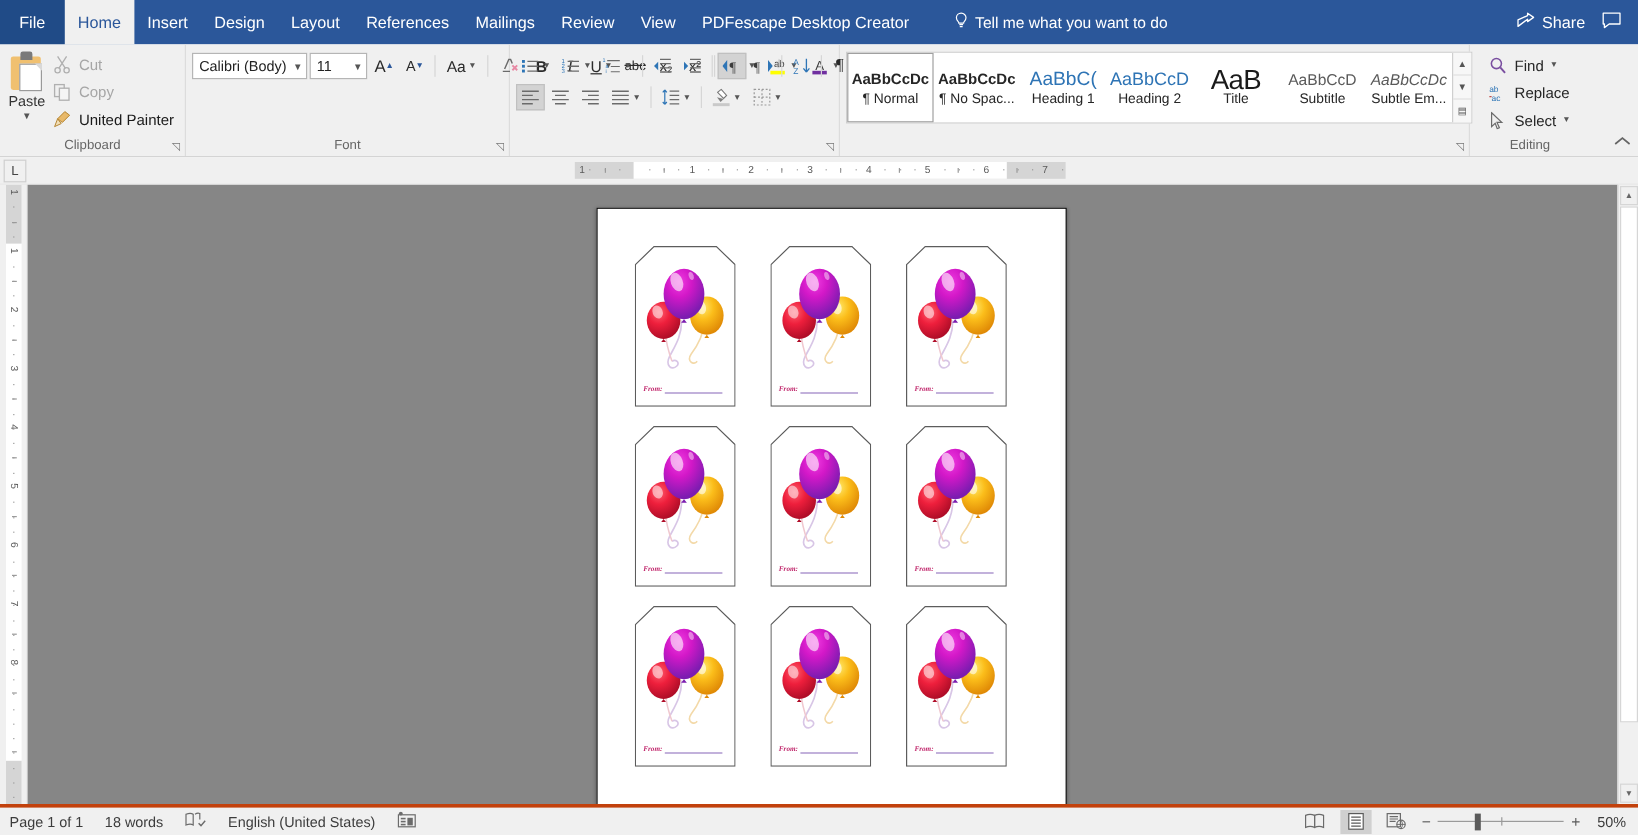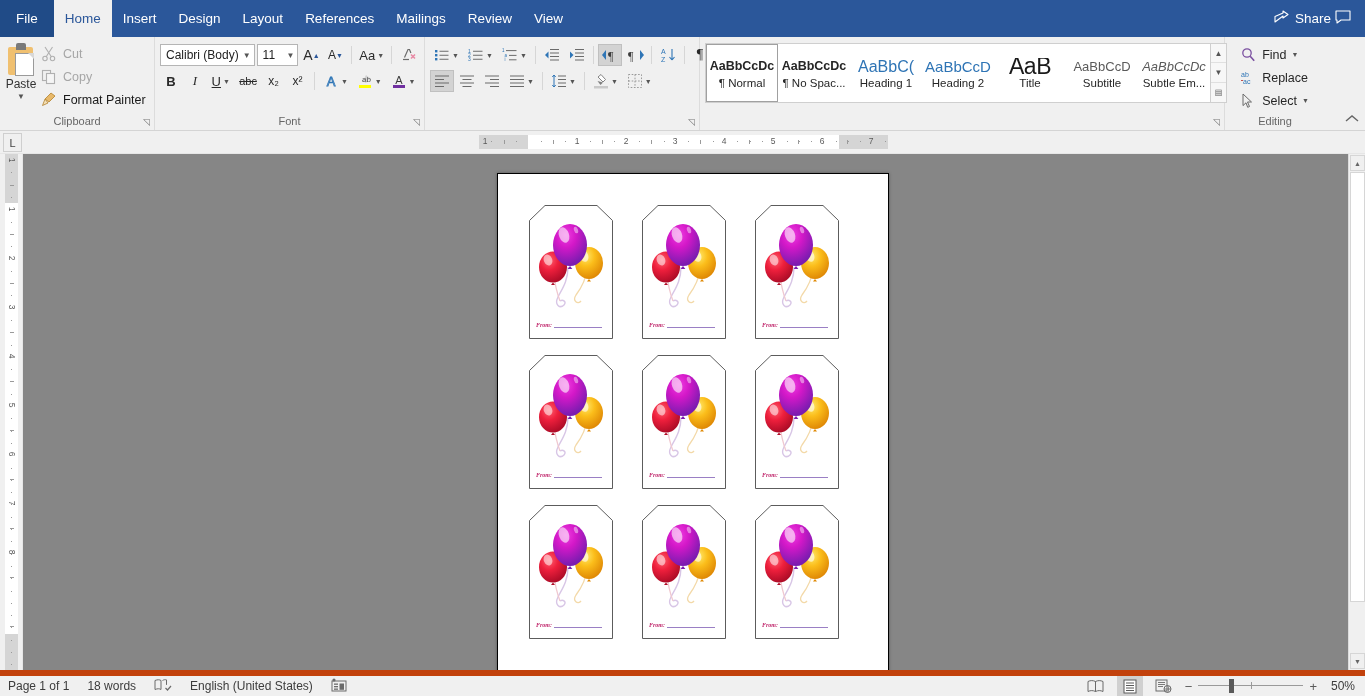--- a/index.html
+++ b/index.html
@@ -21,21 +21,21 @@
     color:#ffffff; font-size:13.5px; cursor:default; white-space:nowrap;
   }
   .tab.file{ background:#204b87; padding:0 16px; }
   .tab.active{ background:#f0f0f0; color:#2b579a; }
   .tellme{
     display:flex; align-items:center; gap:6px; color:#ffffff;
     font-size:13px; padding:0 12px; margin-left:14px; font-style:normal;
   }
   .tellme .bulb{ font-size:14px; }
   .titlebar-right{
-    margin-left:auto; display:flex; align-items:center; gap:4px;
+    margin-left:auto; display:flex; align-items:center; gap:14px;
     padding-right:14px; color:#fff; font-size:13.5px;
   }
   .share{ display:flex; align-items:center; gap:6px; }
 
   
   .ribbon{
     height:94px; background:#f0f0f0; display:flex; align-items:stretch;
     border-bottom:1px solid #d4d4d4; position:relative;
   }
   .group{
@@ -84,21 +84,21 @@
     height:20px; padding:0 4px; white-space:nowrap;
   }
   .clip-item.dim{ color:#a6a6a6; }
   .clip-item.on{ color:#1a1a1a; }
 
   
   .ic{ display:inline-block; width:16px; height:16px; position:relative; flex:none; }
 
   
   .g-font{ width:270px; }
-  .font-rows{ display:flex; flex-direction:column; gap:4px; padding-top:4px; width:100%;}
+  .font-rows{ display:flex; flex-direction:row; gap:4px; padding-top:4px; width:100%;}
   .font-row{ display:flex; align-items:center; gap:2px; }
   .combo{
     height:22px; border:1px solid #b5b5b5; background:#fff;
     display:flex; align-items:center; padding:0 3px 0 5px;
     font-size:12px; color:#222;
   }
   .combo .cv{ flex:1; white-space:nowrap; overflow:hidden; }
   .combo .cc{ font-size:8px; color:#555; padding-left:4px; }
   .cb-fontname{ width:96px; }
   .cb-fontsize{ width:48px; }
@@ -231,21 +231,21 @@
   .sv-top{ top:1px; }
   .sv-bot{ bottom:1px; }
   .sv-thumb{
     position:absolute; left:1px; top:18px; width:15px; height:430px;
     background:#fff; border:1px solid #d6d6d6;
   }
 
   
   .statusbar{
     position:absolute; left:0; right:0; bottom:0; height:26px;
-    background:#f0f0f0; border-top:6px solid #c2410c;
+    background:#f0f0f0; border-top:3px solid #c2410c;
     display:flex; align-items:center; font-size:12px; color:#3c3c3c;
   }
   .sb-left{ display:flex; align-items:center; gap:18px; padding-left:8px; }
   .sb-right{ margin-left:auto; display:flex; align-items:center; gap:8px; padding-right:10px;}
   .view-btn{
     width:26px; height:20px; display:flex; align-items:center; justify-content:center;
     color:#5a5a5a;
   }
   .view-btn.active{ background:#d0d0d0; }
   .zoom-slider{
@@ -281,21 +281,33 @@
     </div>
   <div class="tab">
       <span>Mailings</span>
     </div>
   <div class="tab">
       <span>Review</span>
     </div>
   <div class="tab">
       <span>View</span>
     </div>
-
+  <div class="tab">
+      <span>PDFescape Desktop Creator</span>
+    </div>
+
+  <div class="tellme">
+    <span class="bulb">
+      <svg width="12" height="14" viewBox="0 0 12 14">
+          <path d="M6 1c-2.2 0-4 1.7-4 3.8 0 1.5.8 2.4 1.5 3.2.4.5.5.8.5 1.2h4c0-.4.1-.7.5-1.2C9.2 7.2 10 6.3 10 4.8 10 2.7 8.2 1 6 1z" fill="none" stroke="#fff" stroke-width="1"></path>
+          <path d="M4.4 10.5h3.2M4.8 12.2h2.4" stroke="#fff" stroke-width="1" fill="none"></path>
+        </svg>
+    </span>
+    <span>Tell me what you want to do</span>
+  </div>
 
   <div class="titlebar-right">
     <div class="share">
       <span>
         <svg width="15" height="14" viewBox="0 0 15 14">
             <path d="M1 12V6.5L9 3V1l5 3.5L9 8V6L1 12z" fill="none" stroke="#fff" stroke-width="1.1" stroke-linejoin="round"></path>
           </svg>
       </span>
       <span>Share</span>
     </div>
@@ -340,21 +352,21 @@
           </span>
           <span>Copy</span>
         </div>
         <div class="clip-item on">
           <span class="ic">
             <svg width="16" height="16" viewBox="0 0 16 16">
                 <path d="M10 1l4 3-6 6-4-3z" fill="#e8b96a" stroke="#b2822d" stroke-width=".8"></path>
                 <path d="M4 7l-2.5 6.5L7 11z" fill="#f3dfb6" stroke="#b2822d" stroke-width=".8"></path>
               </svg>
           </span>
-          <span>Format Painter</span>
+          <span>United Painter</span>
         </div>
       </div>
     </div>
     <div class="group-label">Clipboard</div>
     <div class="dialog-launcher">◹</div>
   </div>
 
   <div class="group g-font">
     <div class="group-body">
       <div class="font-rows">

